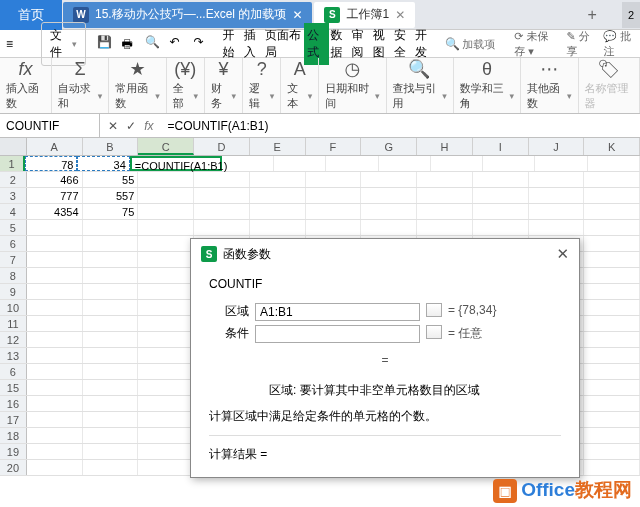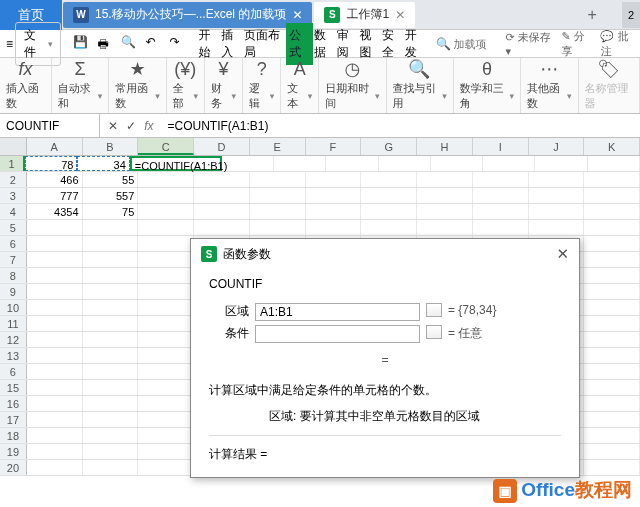--- a/index.html
+++ b/index.html
@@ -12,21 +12,21 @@
     .doc-tab.word { background: #4a8ad1; color: #fff; }
     .doc-tab.sheet { background: #fff; color: #333; }
     .doc-tab .icon-box { width: 16px; height: 16px; display: inline-flex; align-items: center; justify-content: center; border-radius: 2px; color: #fff; font-size: 10px; font-weight: bold; }
     .doc-tab.word .icon-box { background: #2b5797; }
     .doc-tab.sheet .icon-box { background: #0d9b4a; }
     .tab-plus { margin-left: auto; padding: 0 15px; color: #666; font-size: 16px; }
     .tab-end { background: #d0d3d8; padding: 0 6px; height: 26px; line-height: 26px; margin-left: 10px; font-size: 11px; }
     
     
     .menubar { display: flex; align-items: center; height: 28px; border-bottom: 1px solid #d0d0d0; padding: 0 6px; gap: 2px; font-size: 12px; }
-    .menubar .menu-file { display: flex; align-items: center; gap: 4px; padding: 4px 8px; border: 1px solid #ccc; border-radius: 3px; margin-right: 10px; }
+    .menubar .menu-file { display: flex; align-items: center; gap: 4px; padding: 4px 8px; border: 1px solid #ccc; border-radius: 3px; margin-right: 10px; margin-left: 26px; }
     .menu-icons { display: flex; gap: 6px; }
     .menu-icons span { width: 18px; height: 18px; display: inline-block; }
     .menu-items { display: flex; gap: 0; margin-left: 8px; }
     .menu-items span { padding: 4px 1px; }
     .menu-items .active { background: #0d9b4a; color: #0f172a; padding: 4px 3px; }
     .search-box { margin-left: 8px; display: flex; align-items: center; gap: 2px; color: #888; }
     .search-box input { border: none; width: 50px; font-size: 11px; outline: none; color: #888; }
     .menubar-right { margin-left: auto; display: flex; gap: 10px; color: #666; font-size: 11px; align-items: center; }
     
     
@@ -549,22 +549,22 @@
       <span class="picon"></span>
       <span class="pval">= {78,34}</span>
     </div>
     <div class="param-row">
       <span class="plabel">条件</span>
       <input value="" style="">
       <span class="picon"></span>
       <span class="pval">= 任意</span>
     </div>
     <div class="eq-row">=</div>
+    <div class="desc desc-sub">区域: 要计算其中非空单元格数目的区域</div>
     <div class="desc">计算区域中满足给定条件的单元格的个数。</div>
-    <div class="desc desc-sub">区域: 要计算其中非空单元格数目的区域</div>
     <hr>
     <div class="result-row">计算结果 =</div>
   </div>
 </div>
 
 <div class="watermark">
   <div class="wm1"><span class="badge">▣</span><span class="blue">Office</span><span>教程网</span></div>
 </div>
 
 </body></html>

